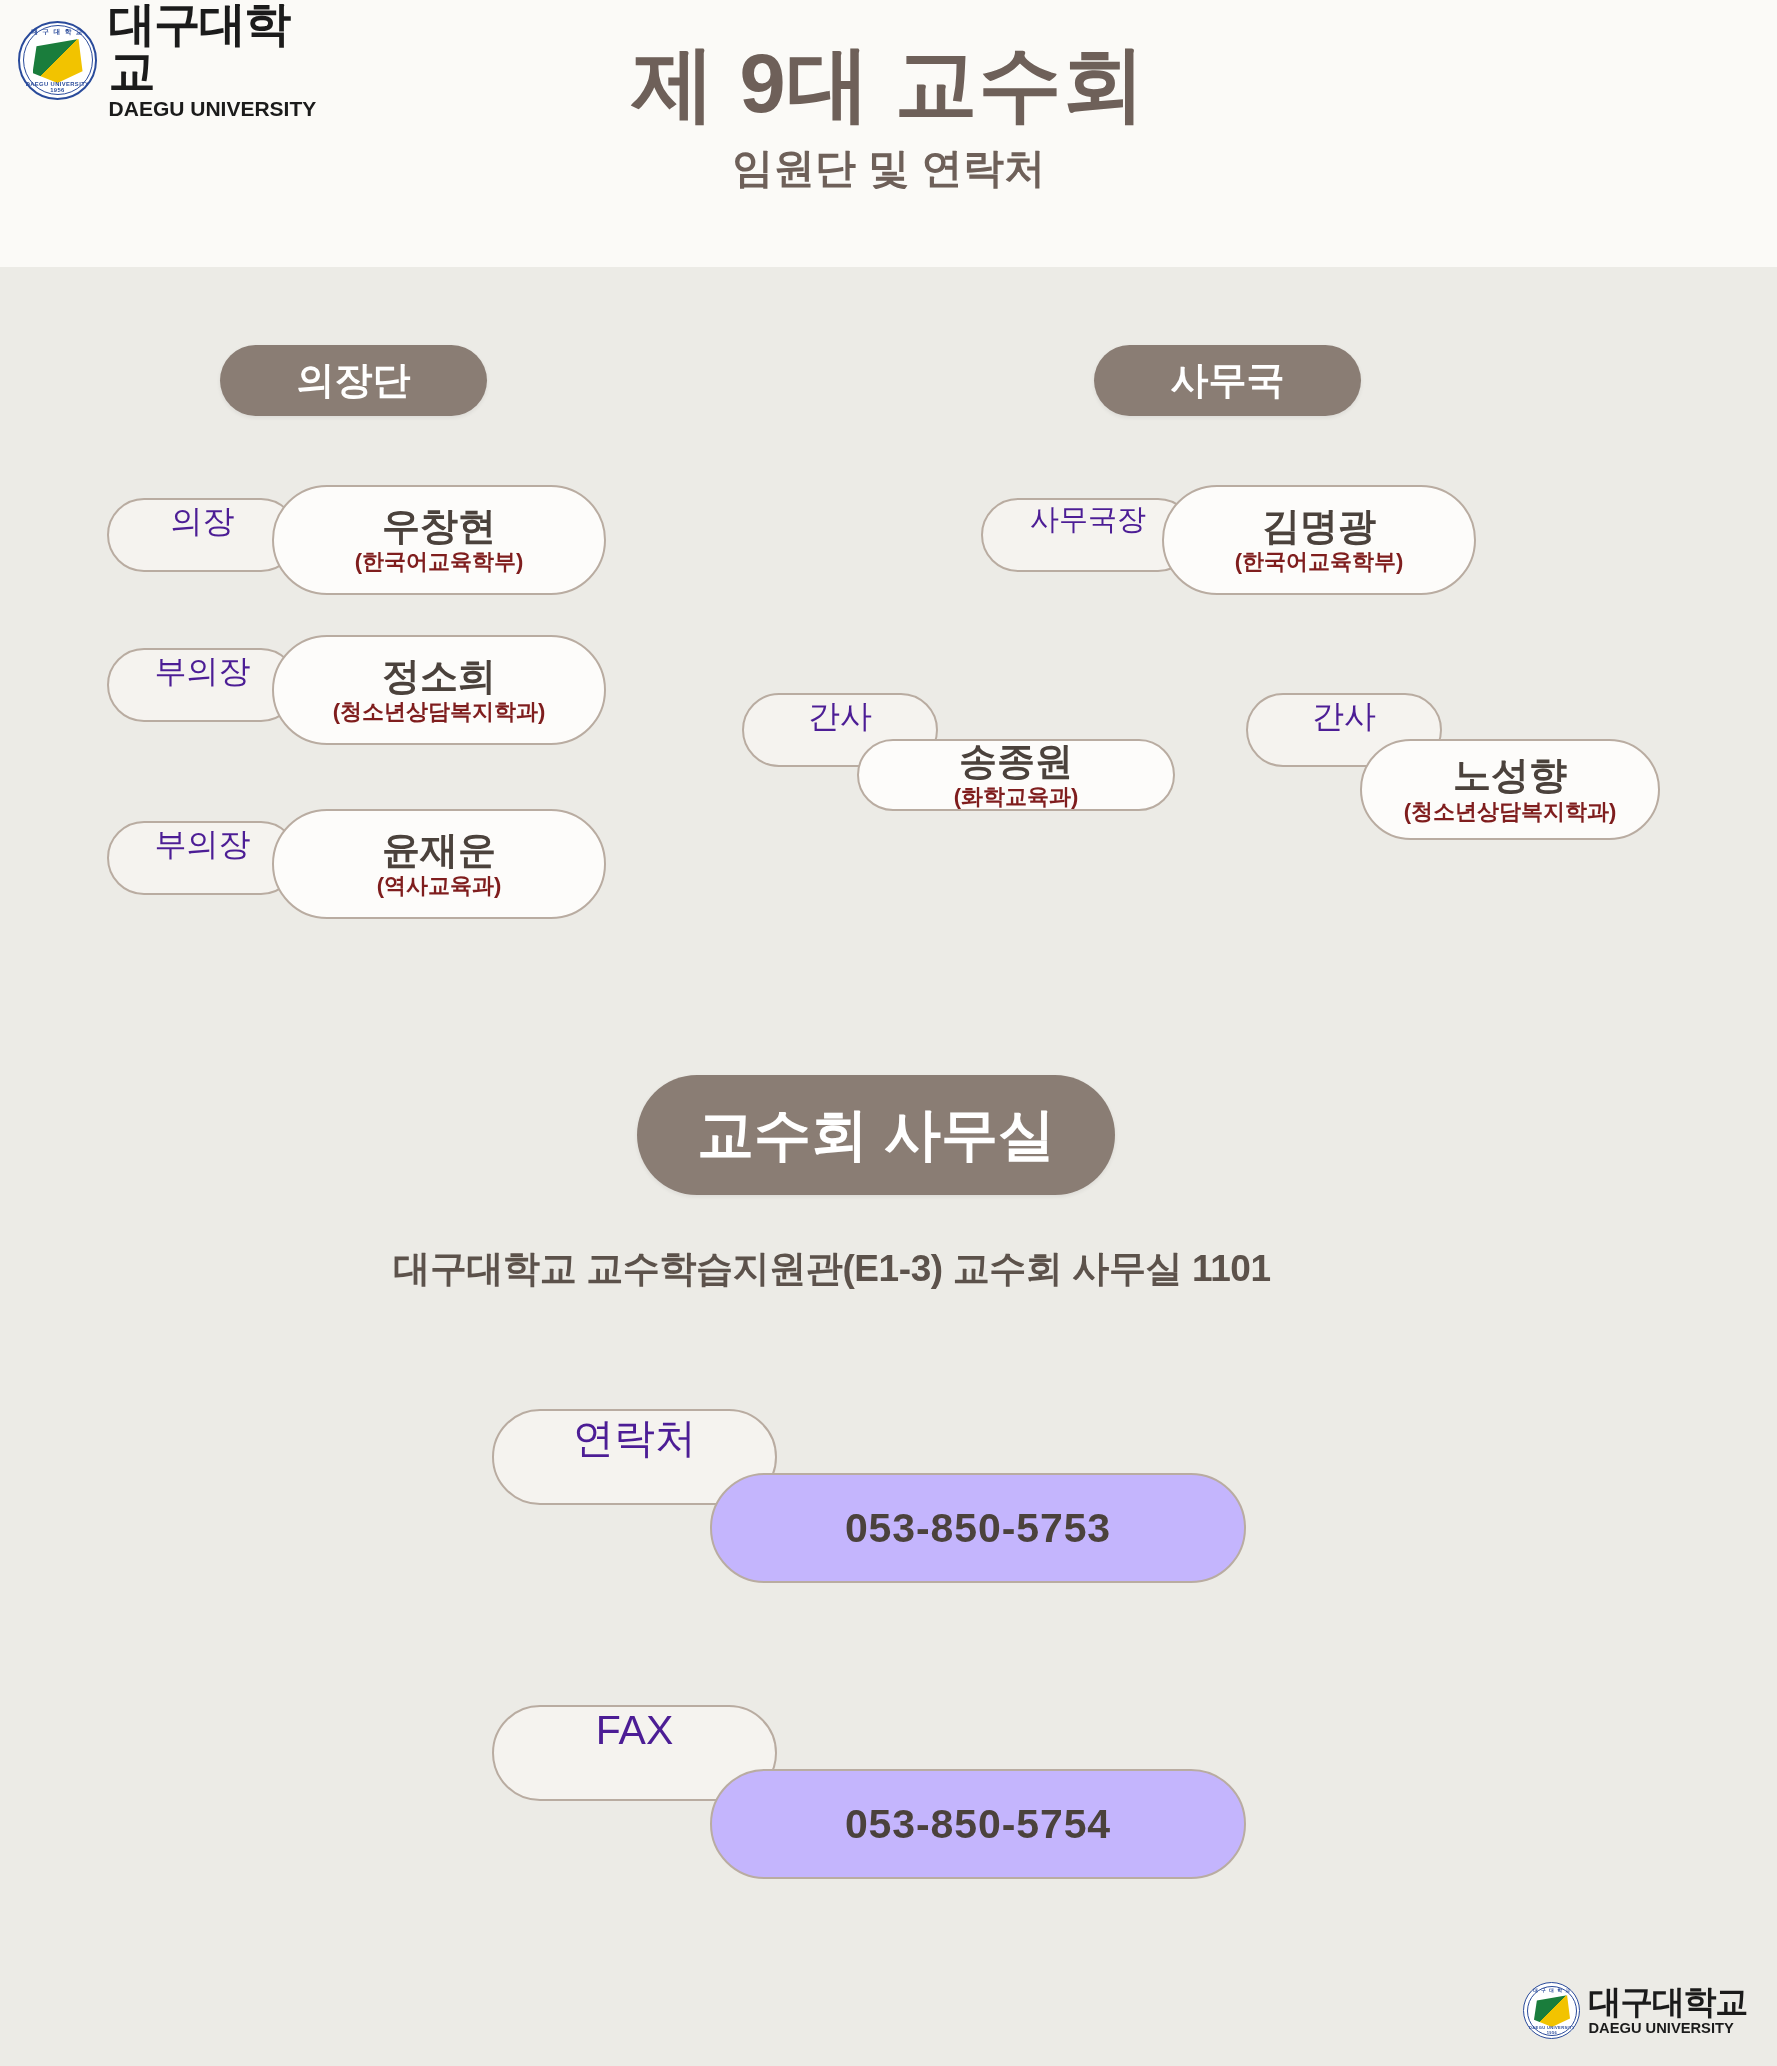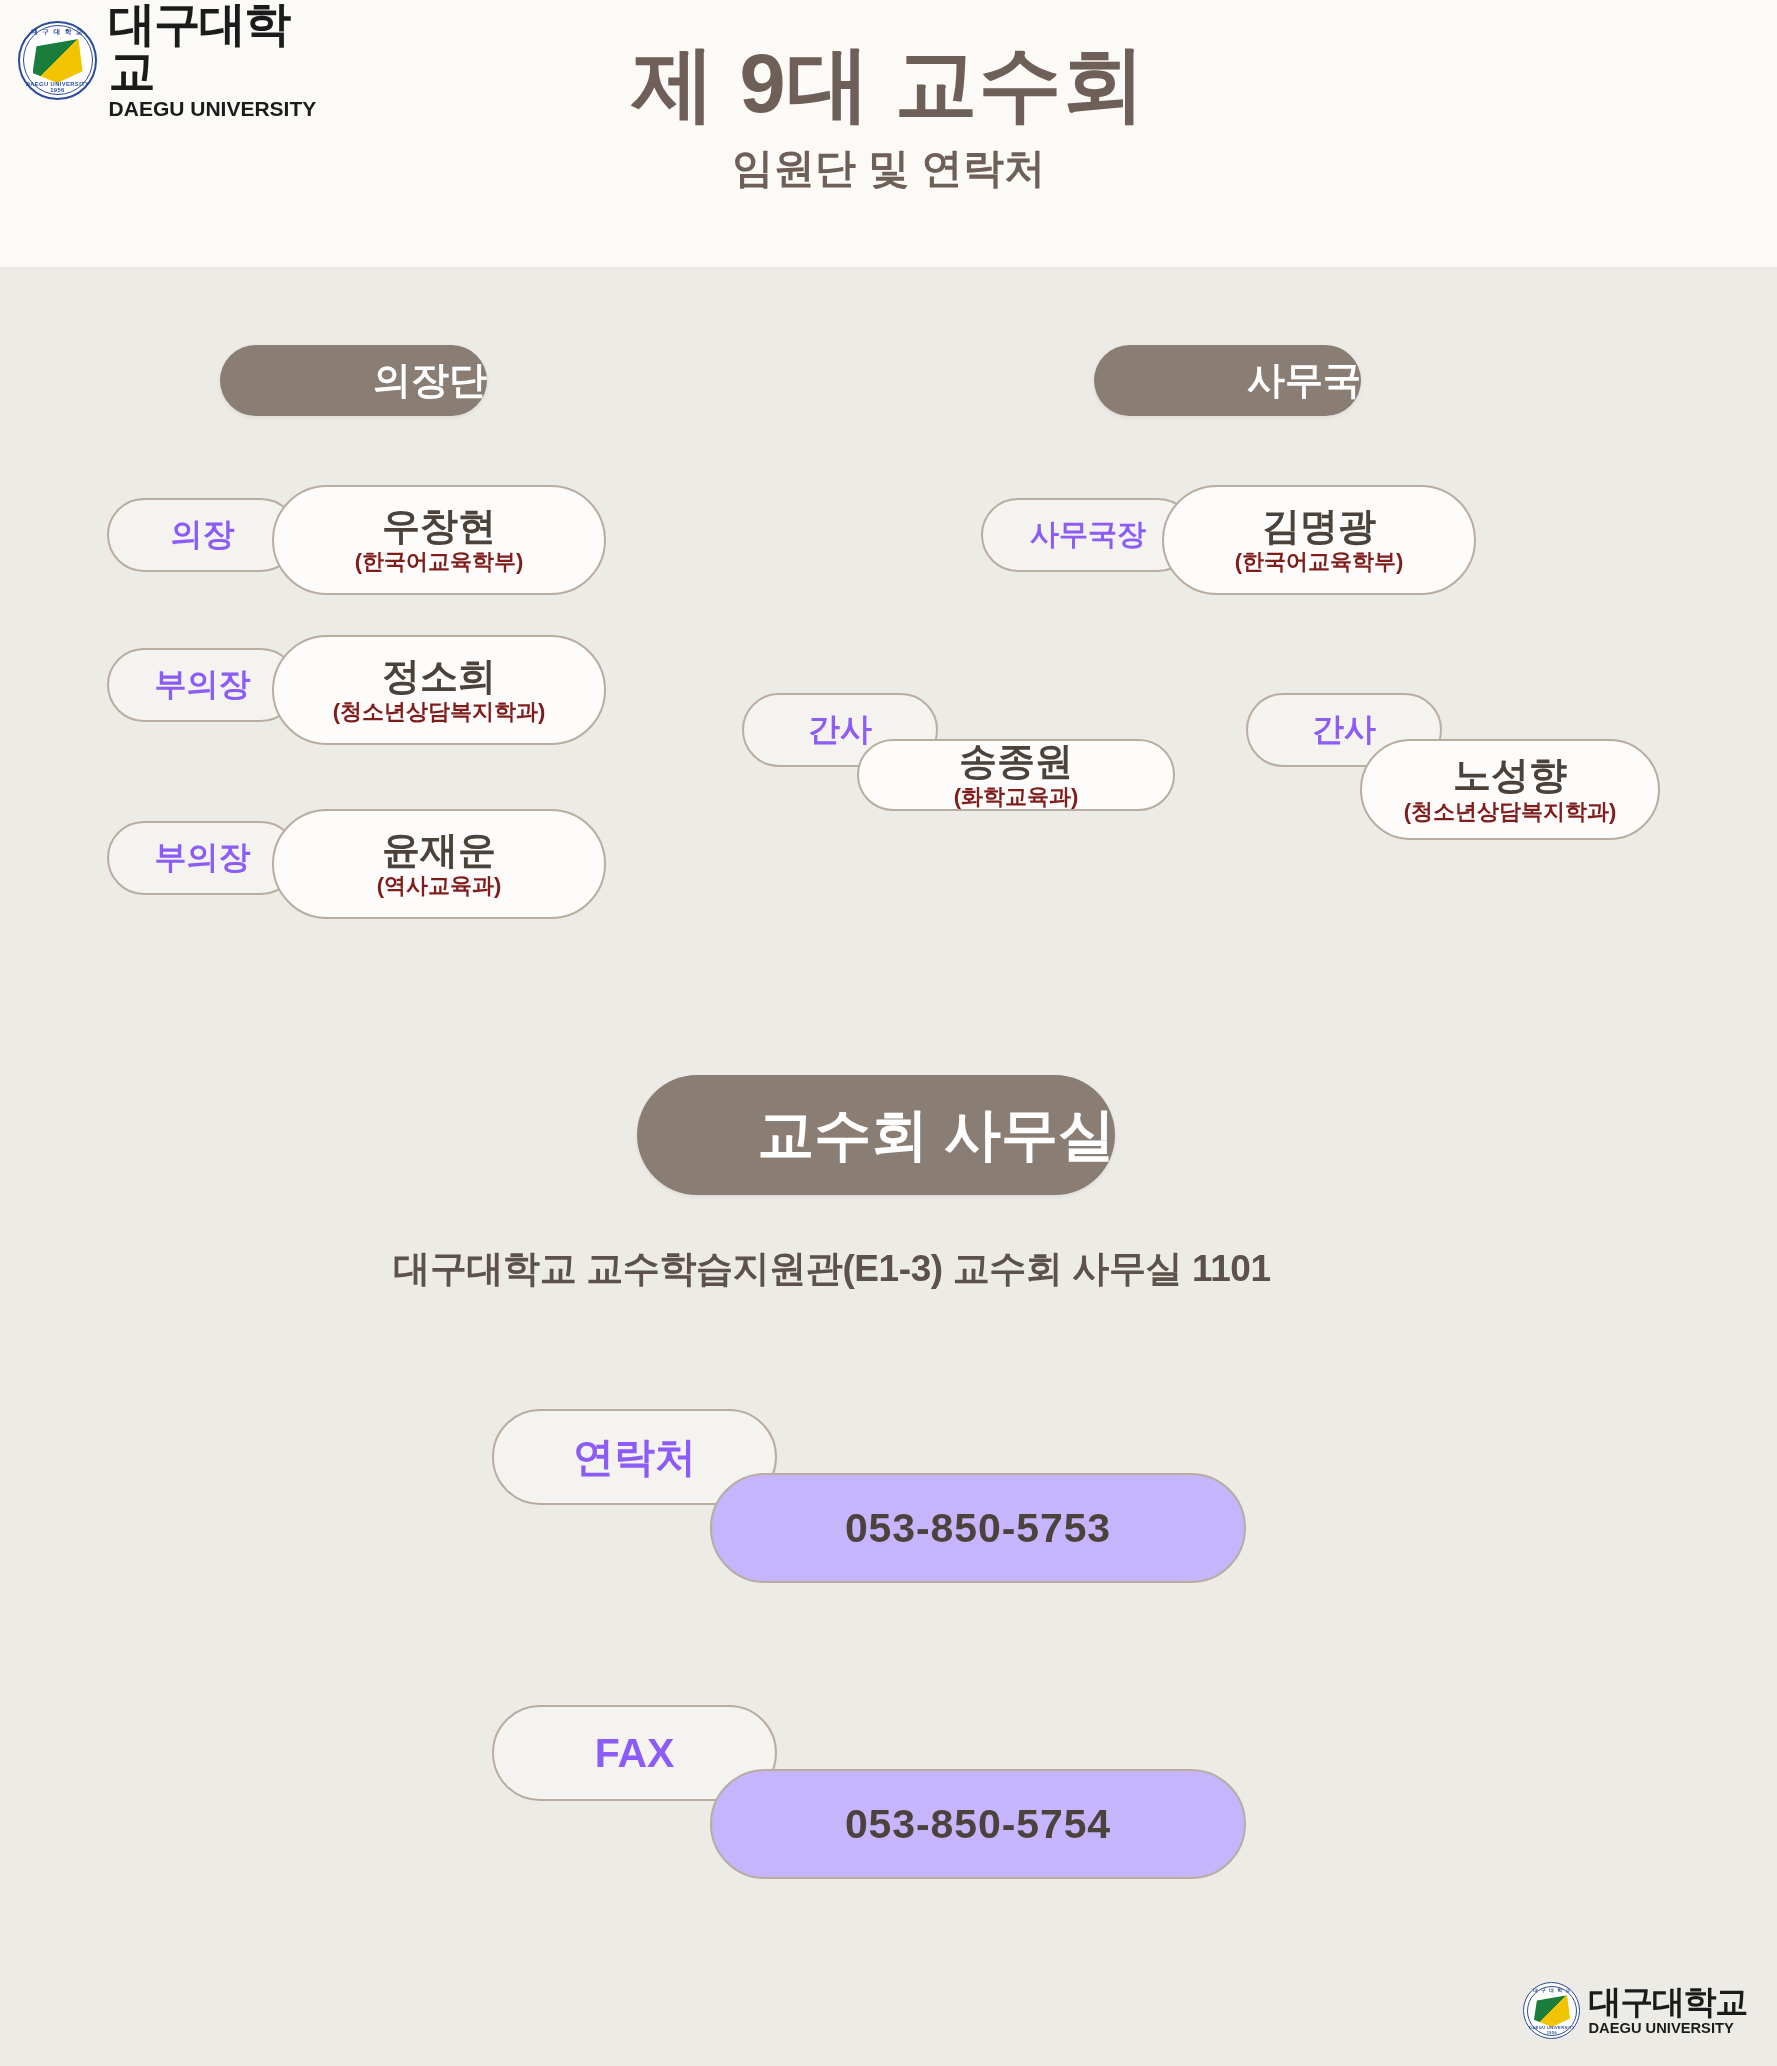--- a/index.html
+++ b/index.html
@@ -121,35 +121,35 @@
   }
 
   
   .section-pill {
     position: absolute;
     background: #8a7d74;
     color: #ffffff;
     border-radius: 445px;
     display: flex;
     align-items: center;
-    justify-content: flex-end;
+    justify-content: center;
     font-weight: 800;
     box-shadow: 0 1.8px 4.5px rgba(0,0,0,0.07);
   }
 
   .role-pill {
     position: absolute;
     background: #f5f3ef;
     border: 2.2px solid #b9aca1;
     border-radius: 445px;
     display: flex;
-    align-items: center;
-    justify-content: center;
-    font-weight: 700;
-    color: #8b5cf6;
+    align-items: flex-start;
+    justify-content: center;
+    font-weight: 400;
+    color: #4c1d95;
     box-sizing: border-box;
     z-index: 1;
   }
 
   .person-pill {
     position: absolute;
     background: #fdfcfa;
     border: 2.2px solid #b9aca1;
     border-radius: 445px;
     display: flex;

